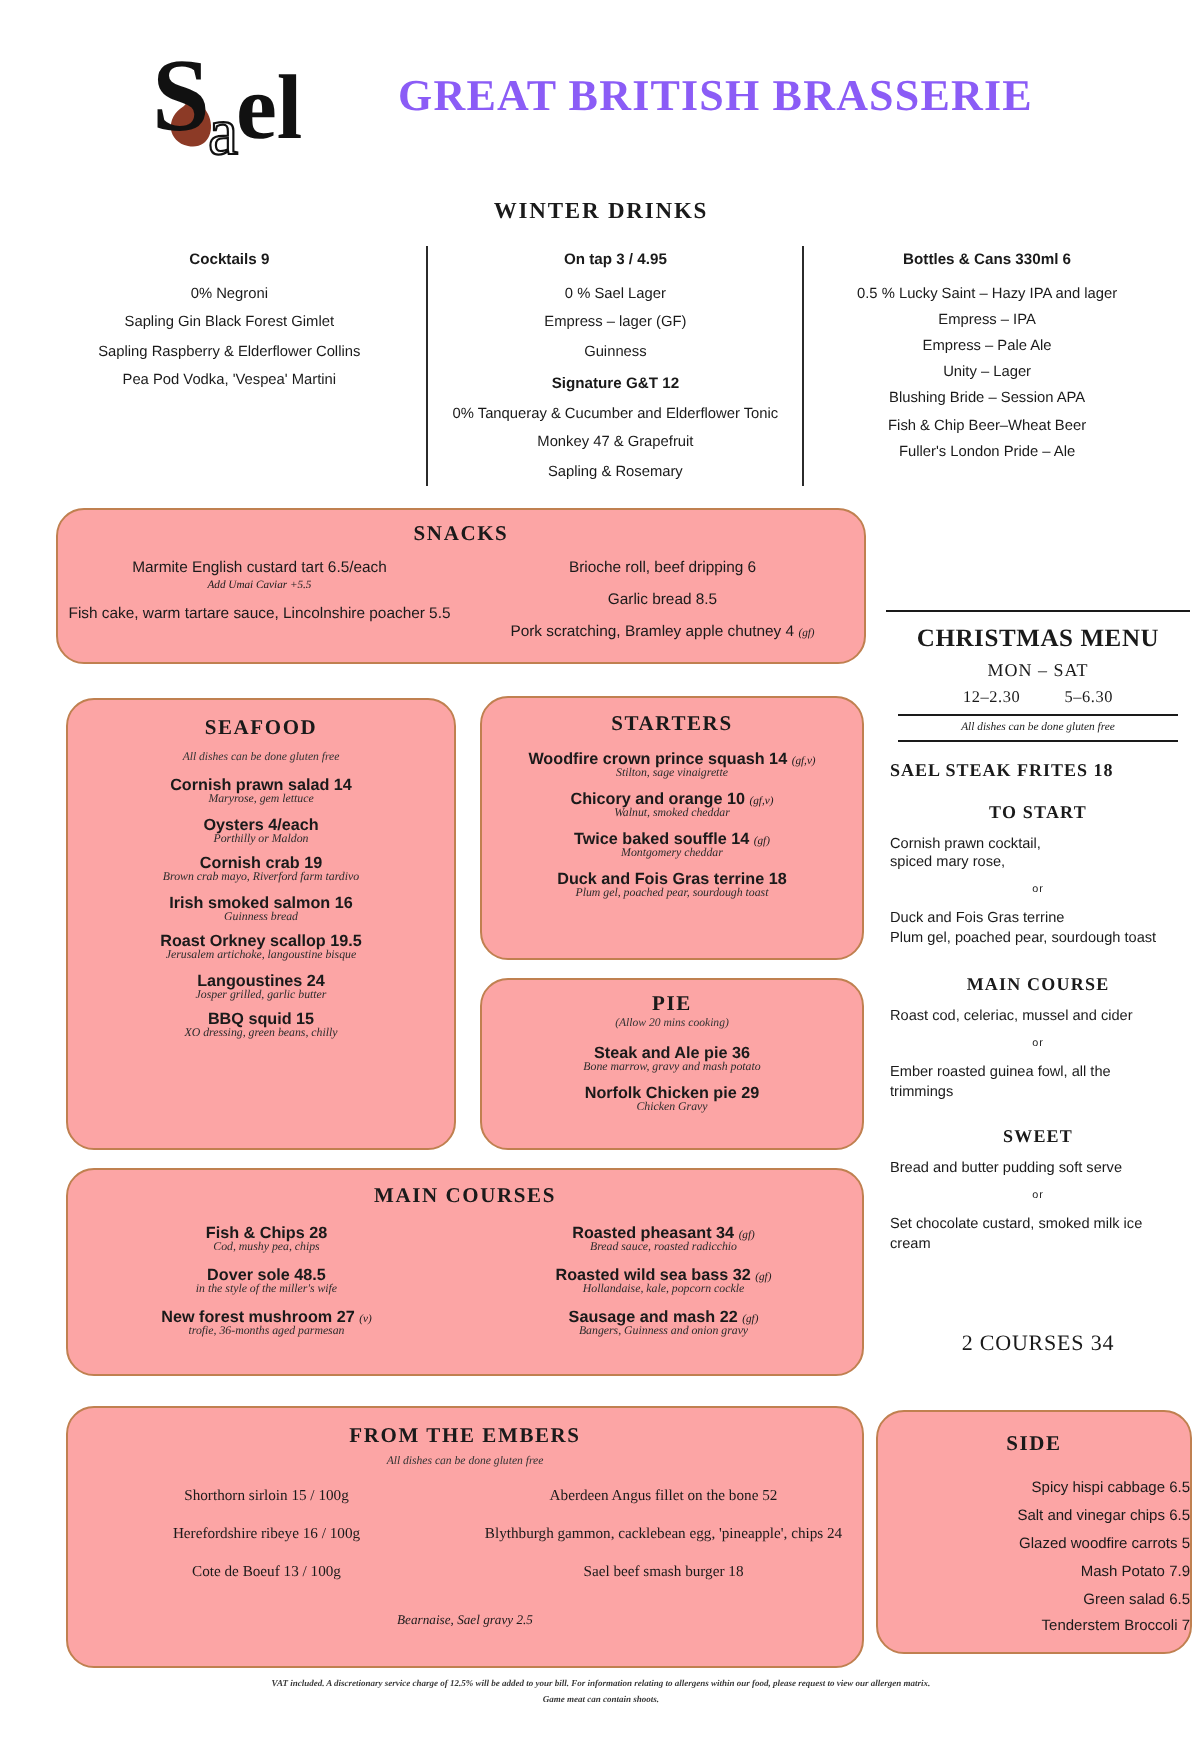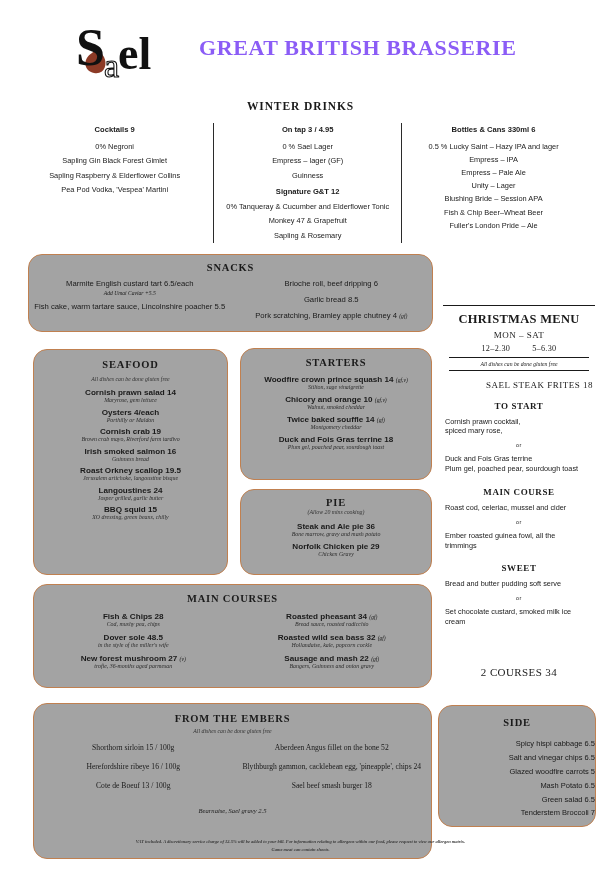--- a/index.html
+++ b/index.html
@@ -64,21 +64,21 @@
   .wcol.c3 { width: 190px; }
   .wcol .hd { font-weight: bold; font-size: 7.6px; display: block; margin-bottom: 2px; }
   .wcol .hd2 { font-weight: bold; font-size: 7.6px; display: block; margin-top: 2px; }
   .wcol .it { display: block; }
   .wcol.c3 .it { line-height: 1.78; }
 
   
   .panel {
     border: 1px solid #c08050;
     border-radius: 14px;
-    background: #a3a3a3;
+    background: #fca5a5;
     position: absolute;
   }
   .sec-title {
     font-family: "Liberation Serif", serif;
     font-weight: bold;
     letter-spacing: 0.8px;
     text-align: center;
     font-size: 10.5px;
   }
   .note {
@@ -132,21 +132,21 @@
   .pie-item { margin-bottom: 5px; }
 
   
   #mains { left: 33px; top: 584px; width: 399px; height: 104px; padding-top: 8px; }
   #mains .sec-title { margin-bottom: 8px; }
   .main-cols { display: flex; }
   .main-cols > div { flex: 1; }
   .mc-item { margin-bottom: 6px; }
 
   
-  #embers { left: 33px; top: 703px; width: 399px; height: 156px; padding-top: 9px; }
+  #embers { left: 33px; top: 703px; width: 399px; height: 131px; padding-top: 9px; }
   #embers .sec-title { margin-bottom: 4px; }
   #embers .note { margin-bottom: 9px; }
   .emb-cols { display: flex; }
   .emb-cols > div { flex: 1; font-family: Liberation Serif, serif; }
   .emb-item { text-align: center; font-size: 7.6px; margin-bottom: 10px; }
   .emb-foot { font-family: "Liberation Serif", serif; font-style: italic; font-size: 6.6px; text-align: center; margin-top: 7px; }
 
   
   #christmas {
     position: absolute;
@@ -182,23 +182,23 @@
     font-family: "Liberation Serif", serif;
     font-style: italic;
     font-size: 5.7px;
     text-align: center;
     padding: 2.5px 0 3px 0;
     border-bottom: 1.4px solid #1a1a1a;
     margin: 0 4px 9px 4px;
   }
   .xmas-steak {
     font-family: "Liberation Serif", serif;
-    font-weight: normal;
+    font-weight: bold;
     font-size: 9px;
-    text-align: right;
+    text-align: left;
     letter-spacing: 0.5px;
     margin-bottom: 11px;
   }
   .xmas-course {
     font-family: "Liberation Serif", serif;
     font-weight: bold;
     font-size: 9px;
     text-align: center;
     letter-spacing: 0.6px;
     margin-bottom: 6px;
@@ -456,21 +456,21 @@
 
   <div class="xmas-price">2 COURSES 34</div>
   <div class="xmas-price">3 COURSES 38.5</div>
 </div>
 
 <div class="panel" id="side">
   <div class="sec-title">SIDE</div>
   <div class="side-item">Spicy hispi cabbage 6.5</div>
   <div class="side-item">Salt and vinegar chips 6.5</div>
   <div class="side-item">Glazed woodfire carrots 5</div>
-  <div class="side-item">Mash Potato 6.5</div>
+  <div class="side-item">Mash Potato 7.9</div>
   <div class="side-item">Green salad 6.5</div>
   <div class="side-item">Tenderstem Broccoli 7</div>
 </div>
 
 <div class="footer">
   <div>VAT included. A discretionary service charge of 12.5% will be added to your bill. For information relating to allergens within our food, please request to view our allergen matrix.</div>
   <div>Game meat can contain shoots.</div>
 </div>
 
 </body></html>

